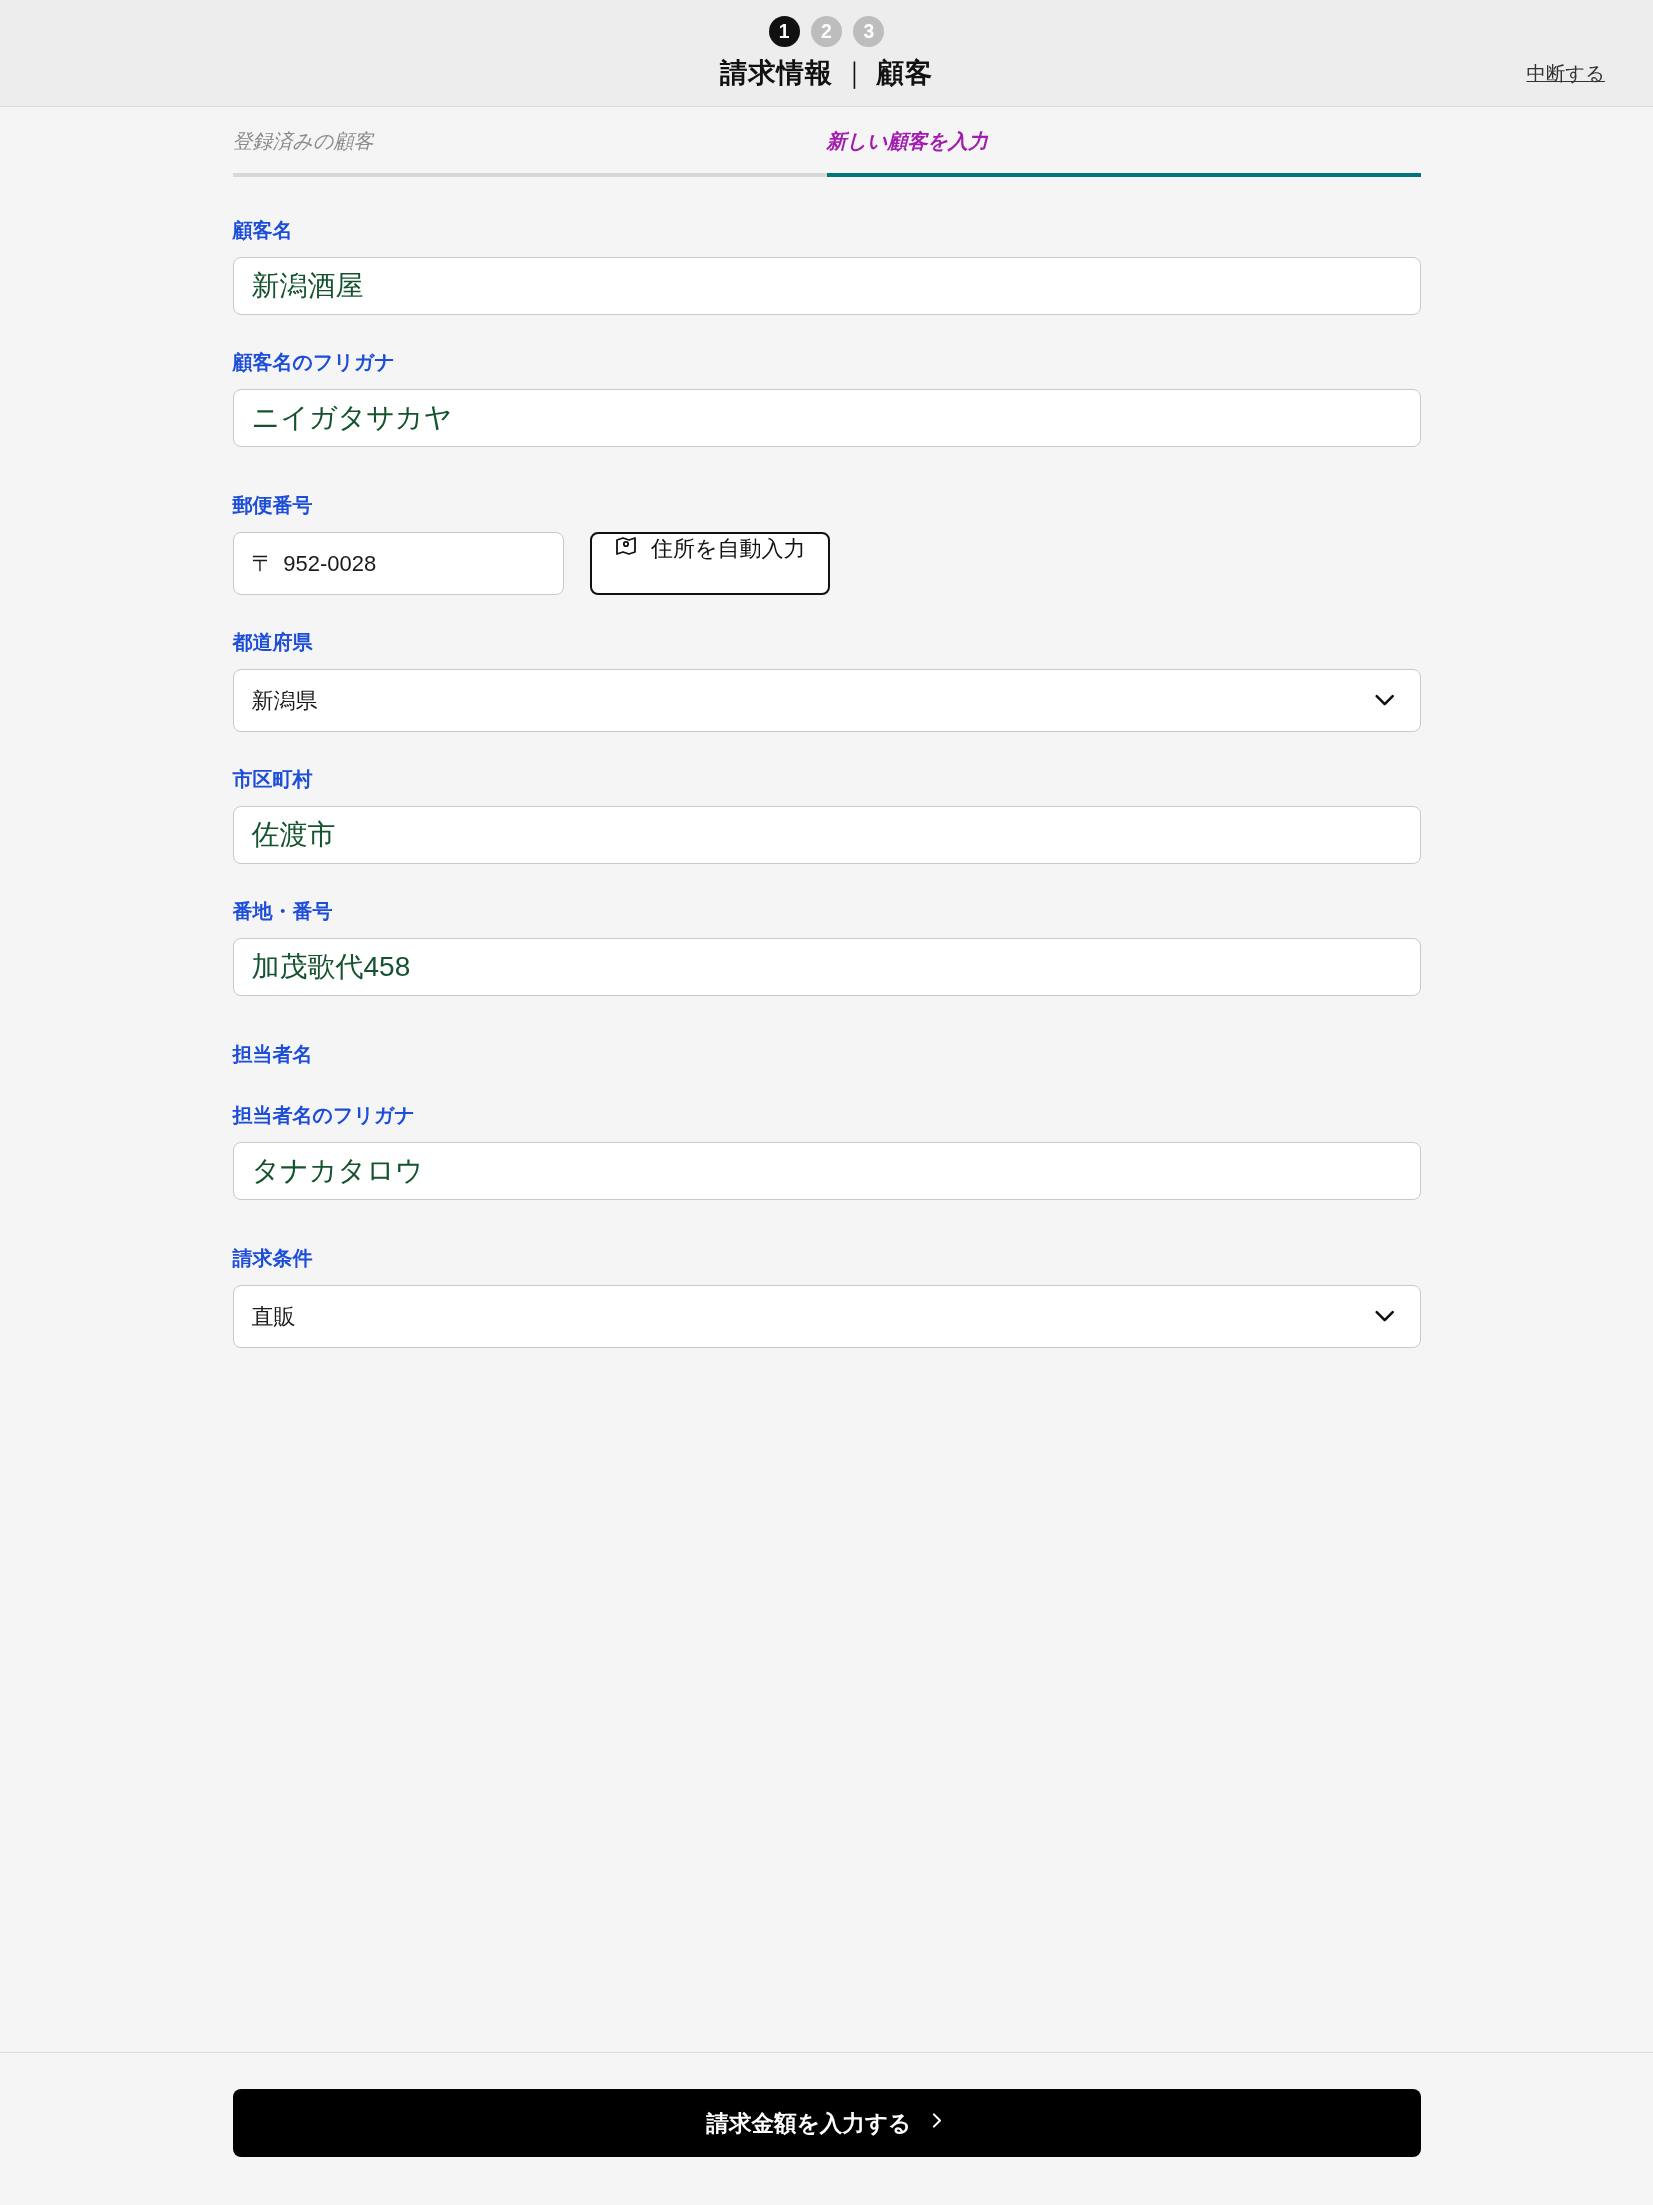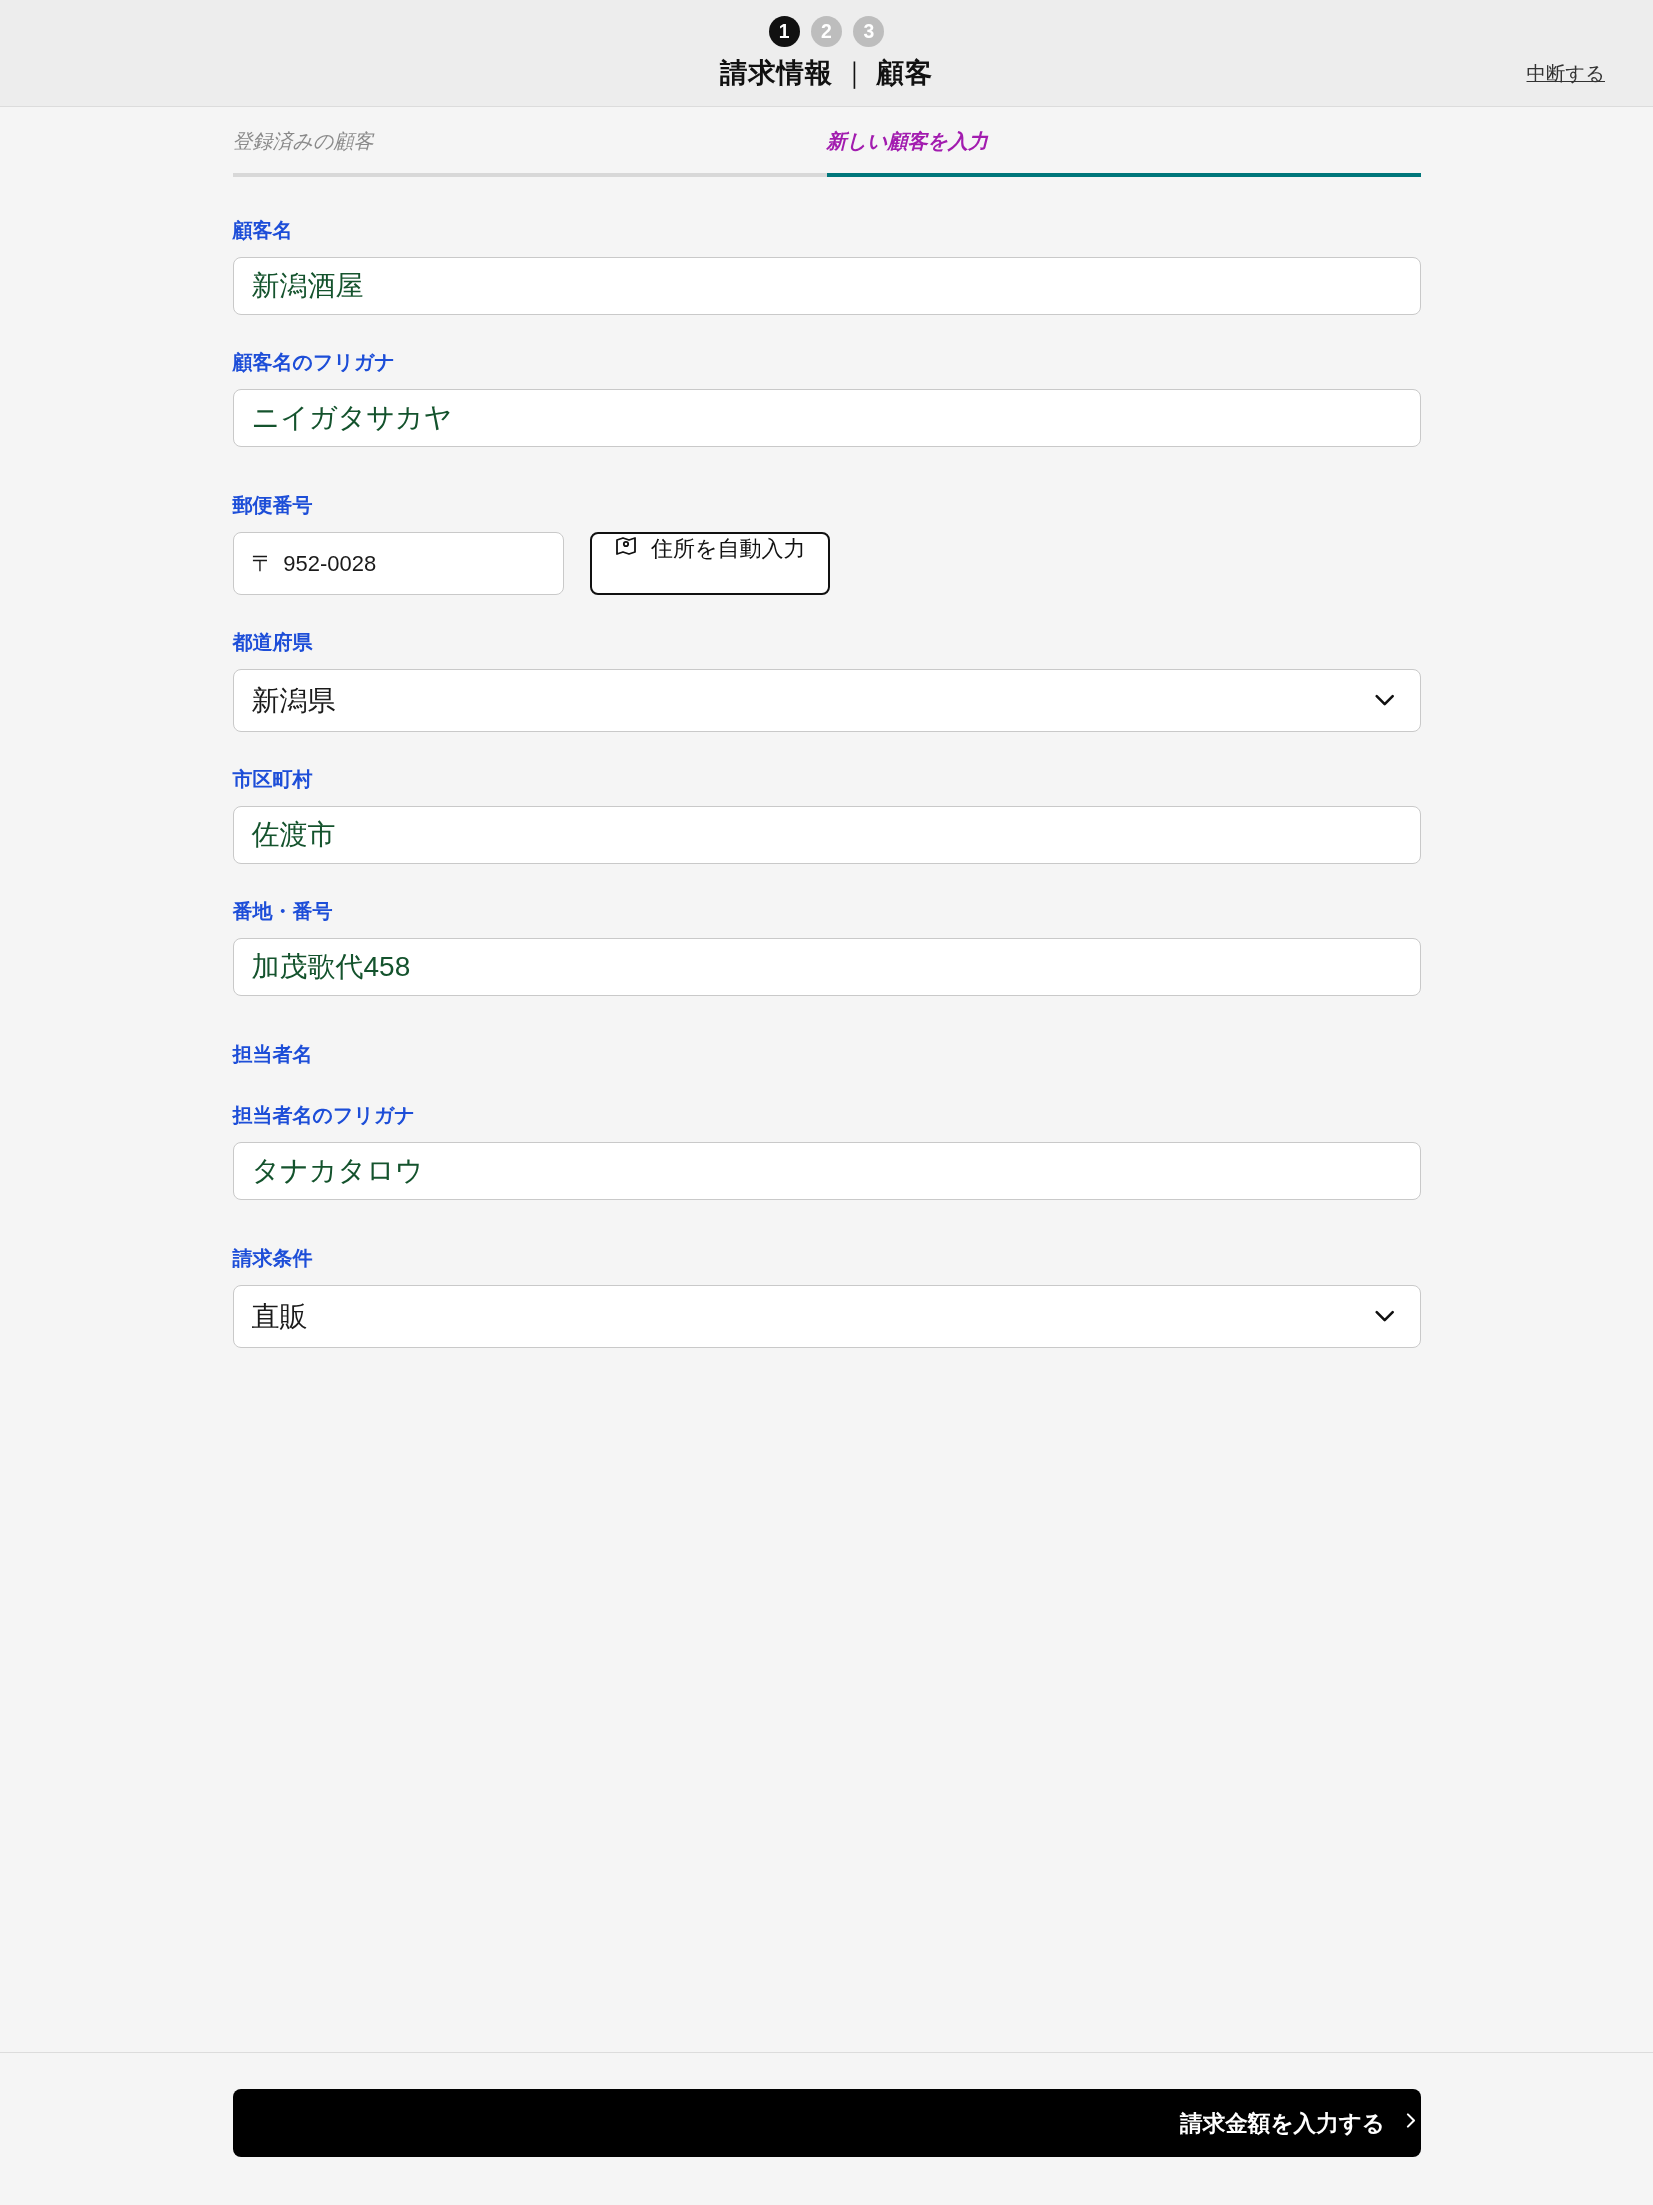--- a/index.html
+++ b/index.html
@@ -174,21 +174,21 @@
     position: relative;
     width: 100%;
     height: 63px;
   }
   .select-box {
     width: 100%;
     height: 63px;
     background: #ffffff;
     border: 1.6px solid #c9c9c9;
     border-radius: 8px;
-    font-size: 28px;
+    font-size: 22px;
     color: #1a1a1a;
     padding: 0 18px;
     display: flex;
     align-items: center;
     cursor: pointer;
   }
   .chev {
     position: absolute;
     right: 22.6px;
     top: 50%;
@@ -207,21 +207,21 @@
     width: 1188px;
     margin: 0 auto;
     height: 68px;
     background: #000000;
     border-radius: 8px;
     color: #ffffff;
     font-size: 22.6px;
     font-weight: 700;
     display: flex;
     align-items: center;
-    justify-content: flex-end;
+    justify-content: center;
     gap: 14.5px;
     cursor: pointer;
     border: none;
     font-family: "Liberation Sans", "DejaVu Sans", sans-serif;
   }
   .spacer-bottom { height: 339px; }
 </style>
 </head>
 <body>
 

